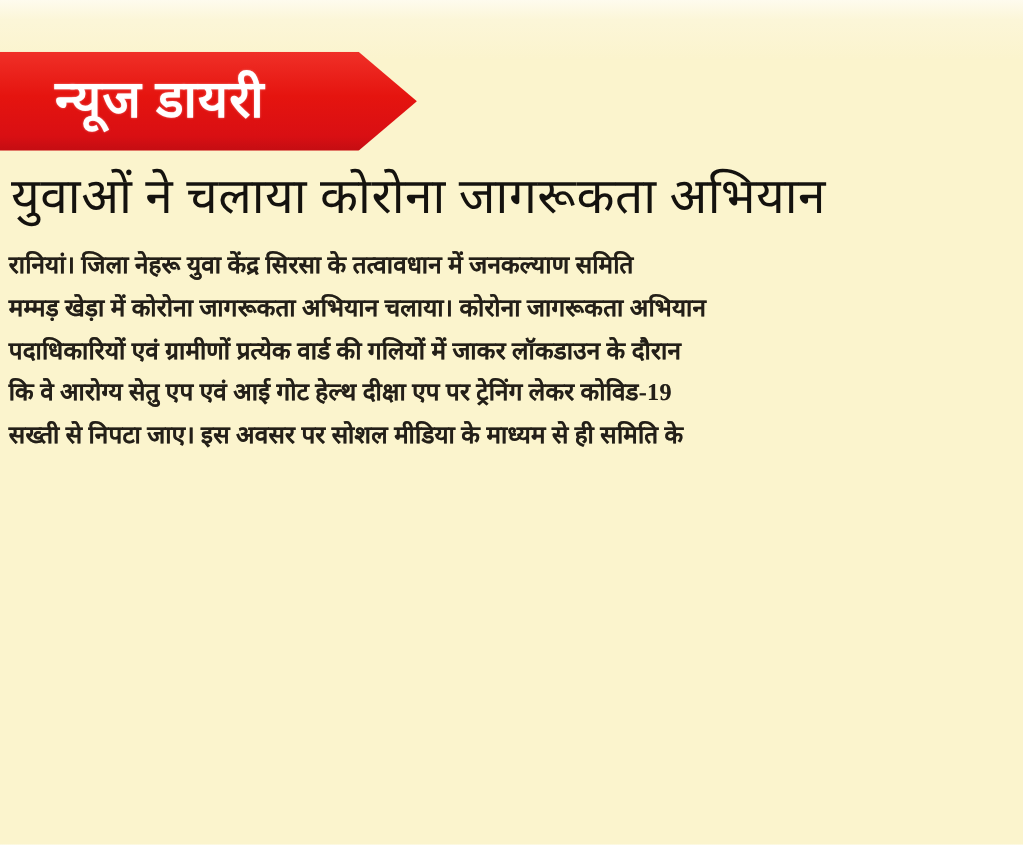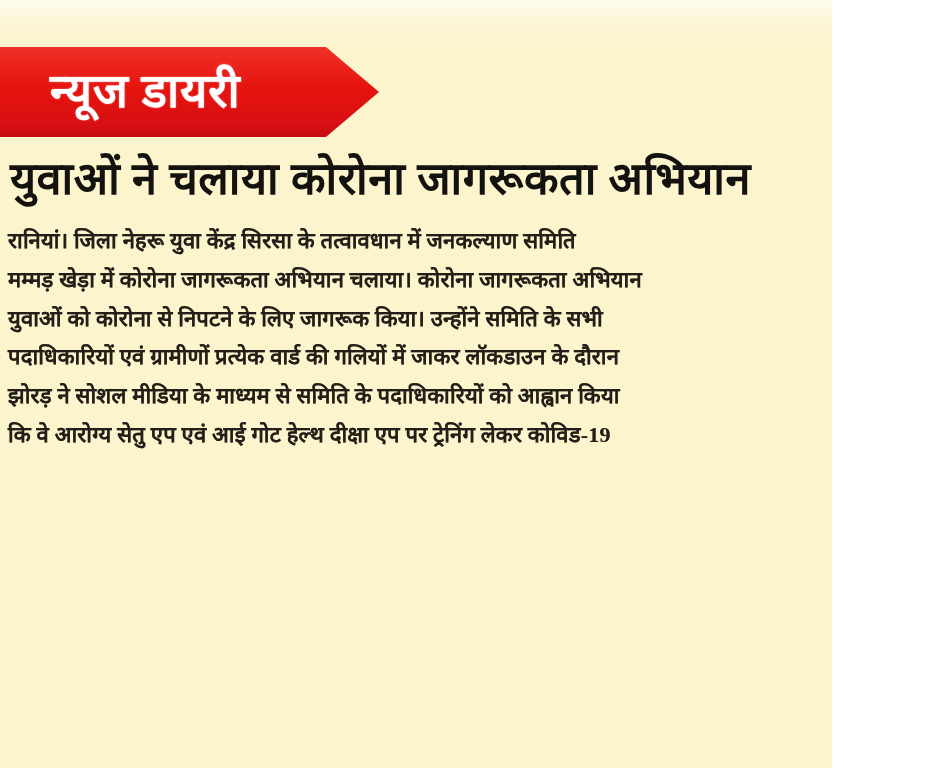--- a/index.html
+++ b/index.html
@@ -1,21 +1,21 @@
 <!DOCTYPE html>
 <html lang="hi"><head>
 <meta charset="utf-8">
 <style>
   html, body {
     margin: 0;
     padding: 0;
   }
   .page {
     position: relative;
-    width: 832px;
+    width: 930px;
     height: 768px;
     overflow: hidden;
     background: linear-gradient(180deg, #fefbee 0px, #fcf6d8 18px, #fbf4cd 55px, #fbf4cd 100%);
     font-family: "Liberation Serif", "DejaVu Sans", sans-serif;
   }
   
   .ribbon {
     position: absolute;
     left: 0;
     top: 47px;
@@ -37,21 +37,21 @@
     white-space: nowrap;
   }
   .headline {
     position: absolute;
     left: 10px;
     top: 148px;
     width: 914px;
     margin: 0;
     font-size: 45px;
     line-height: 62px;
-    font-weight: 700;
+    font-weight: 400;
     color: #14120e;
     white-space: nowrap;
     letter-spacing: 0.5px;
   }
   .body-text {
     position: absolute;
     left: 8px;
     top: 222px;
     width: 916px;
     color: #231f18;
@@ -72,19 +72,18 @@
 
   <div class="ribbon" style="background-color: rgb(229, 20, 15);">
     <span class="ribbon-label" style="color: rgb(255, 255, 255);">न्यूज डायरी</span>
   </div>
 
   <h1 class="headline">युवाओं ने चलाया कोरोना जागरूकता अभियान</h1>
 
   <div class="body-text" style="color: rgb(35, 31, 24);">
       <div class="body-line">रानियां। जिला नेहरू युवा केंद्र सिरसा के तत्वावधान में जनकल्याण समिति</div>
       <div class="body-line">मम्मड़ खेड़ा में कोरोना जागरूकता अभियान चलाया। कोरोना जागरूकता अभियान</div>
-      <div class="body-line">युवाओं को कोरोना से निपटने के लिए जागरूक किया। उन्होंने समिति के सभी</div>
       <div class="body-line">पदाधिकारियों एवं ग्रामीणों प्रत्येक वार्ड की गलियों में जाकर लॉकडाउन के दौरान</div>
-      <div class="body-line">झोरड़ ने सोशल मीडिया के माध्यम से समिति के पदाधिकारियों को आह्वान किया</div>
       <div class="body-line">कि वे आरोग्य सेतु एप एवं आई गोट हेल्थ दीक्षा एप पर ट्रेनिंग लेकर कोविड-19</div>
+      <div class="body-line">सख्ती से निपटा जाए। इस अवसर पर सोशल मीडिया के माध्यम से ही समिति के</div>
     </div>
 
 </div>
 
 </body></html>

